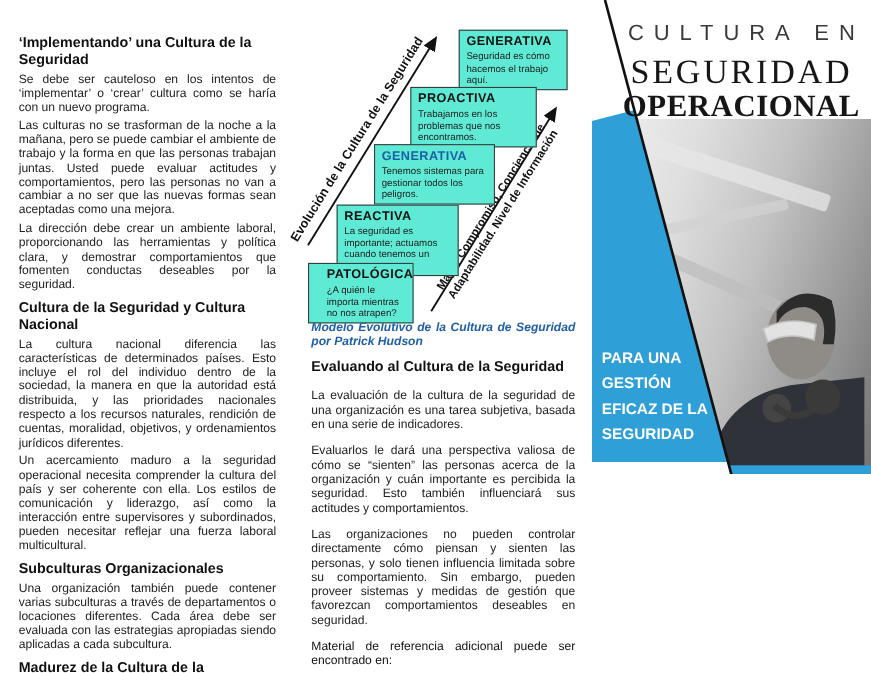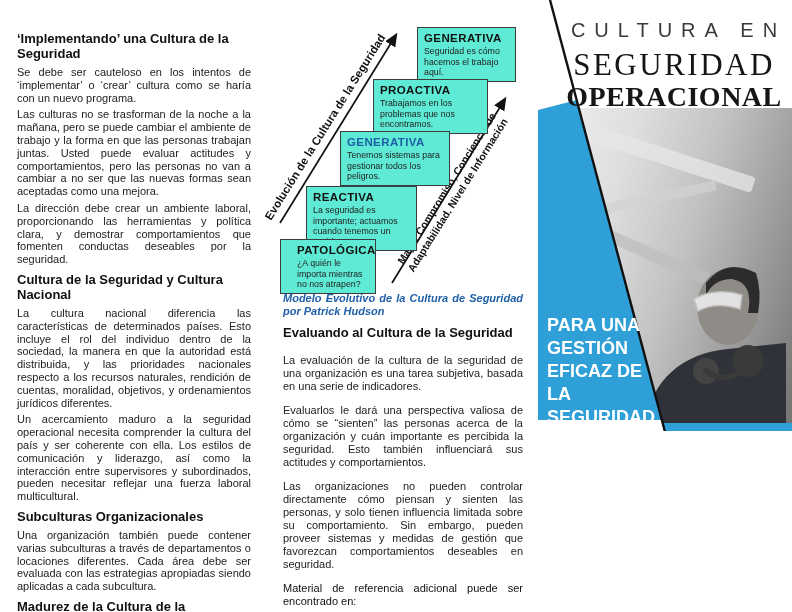--- a/index.html
+++ b/index.html
@@ -49,21 +49,21 @@
   .m1{left:30px;top:40px;width:190px;height:16px;transform:rotate(18deg);}
   .m2{left:10px;top:90px;width:170px;height:10px;transform:rotate(-12deg);background:#d2d2d2;}
   .m3{left:60px;top:150px;width:150px;height:12px;transform:rotate(24deg);background:#bdbdbd;}
   .photo-stripe{position:absolute;left:0;top:315px;width:254px;height:14px;background:#2f9fd7;}
   .photo-dark{position:absolute;left:0;top:329px;width:254px;height:19px;background:#1f1f1f;}
   .silhouette{position:absolute;right:6px;bottom:30px;}
 
   .blue-band{position:absolute;left:0;top:100px;width:254px;height:320px;z-index:2;background:#2f9fd7;
              clip-path:polygon(0 10px,39px 0,124px 320px,0 320px);}
   .tagline{position:absolute;left:9px;top:314px;width:114px;z-index:4;color:#fff;font-weight:bold;
-           font-size:18px;line-height:23px;}
+           font-size:14px;line-height:23px;}
   .diag-line{position:absolute;left:0;top:0;z-index:3;pointer-events:none;}
 
   .cover-date{position:absolute;left:168px;top:486px;z-index:5;color:#1f86c9;font-weight:bold;font-size:15px;}
   .cover-link{position:absolute;left:14px;top:556px;z-index:5;color:#1f86c9;font-weight:bold;font-size:15.5px;}
   .logo{position:absolute;left:24px;top:452px;z-index:5;}
 </style>
 </head>
 <body>
 
 <div class="page">

